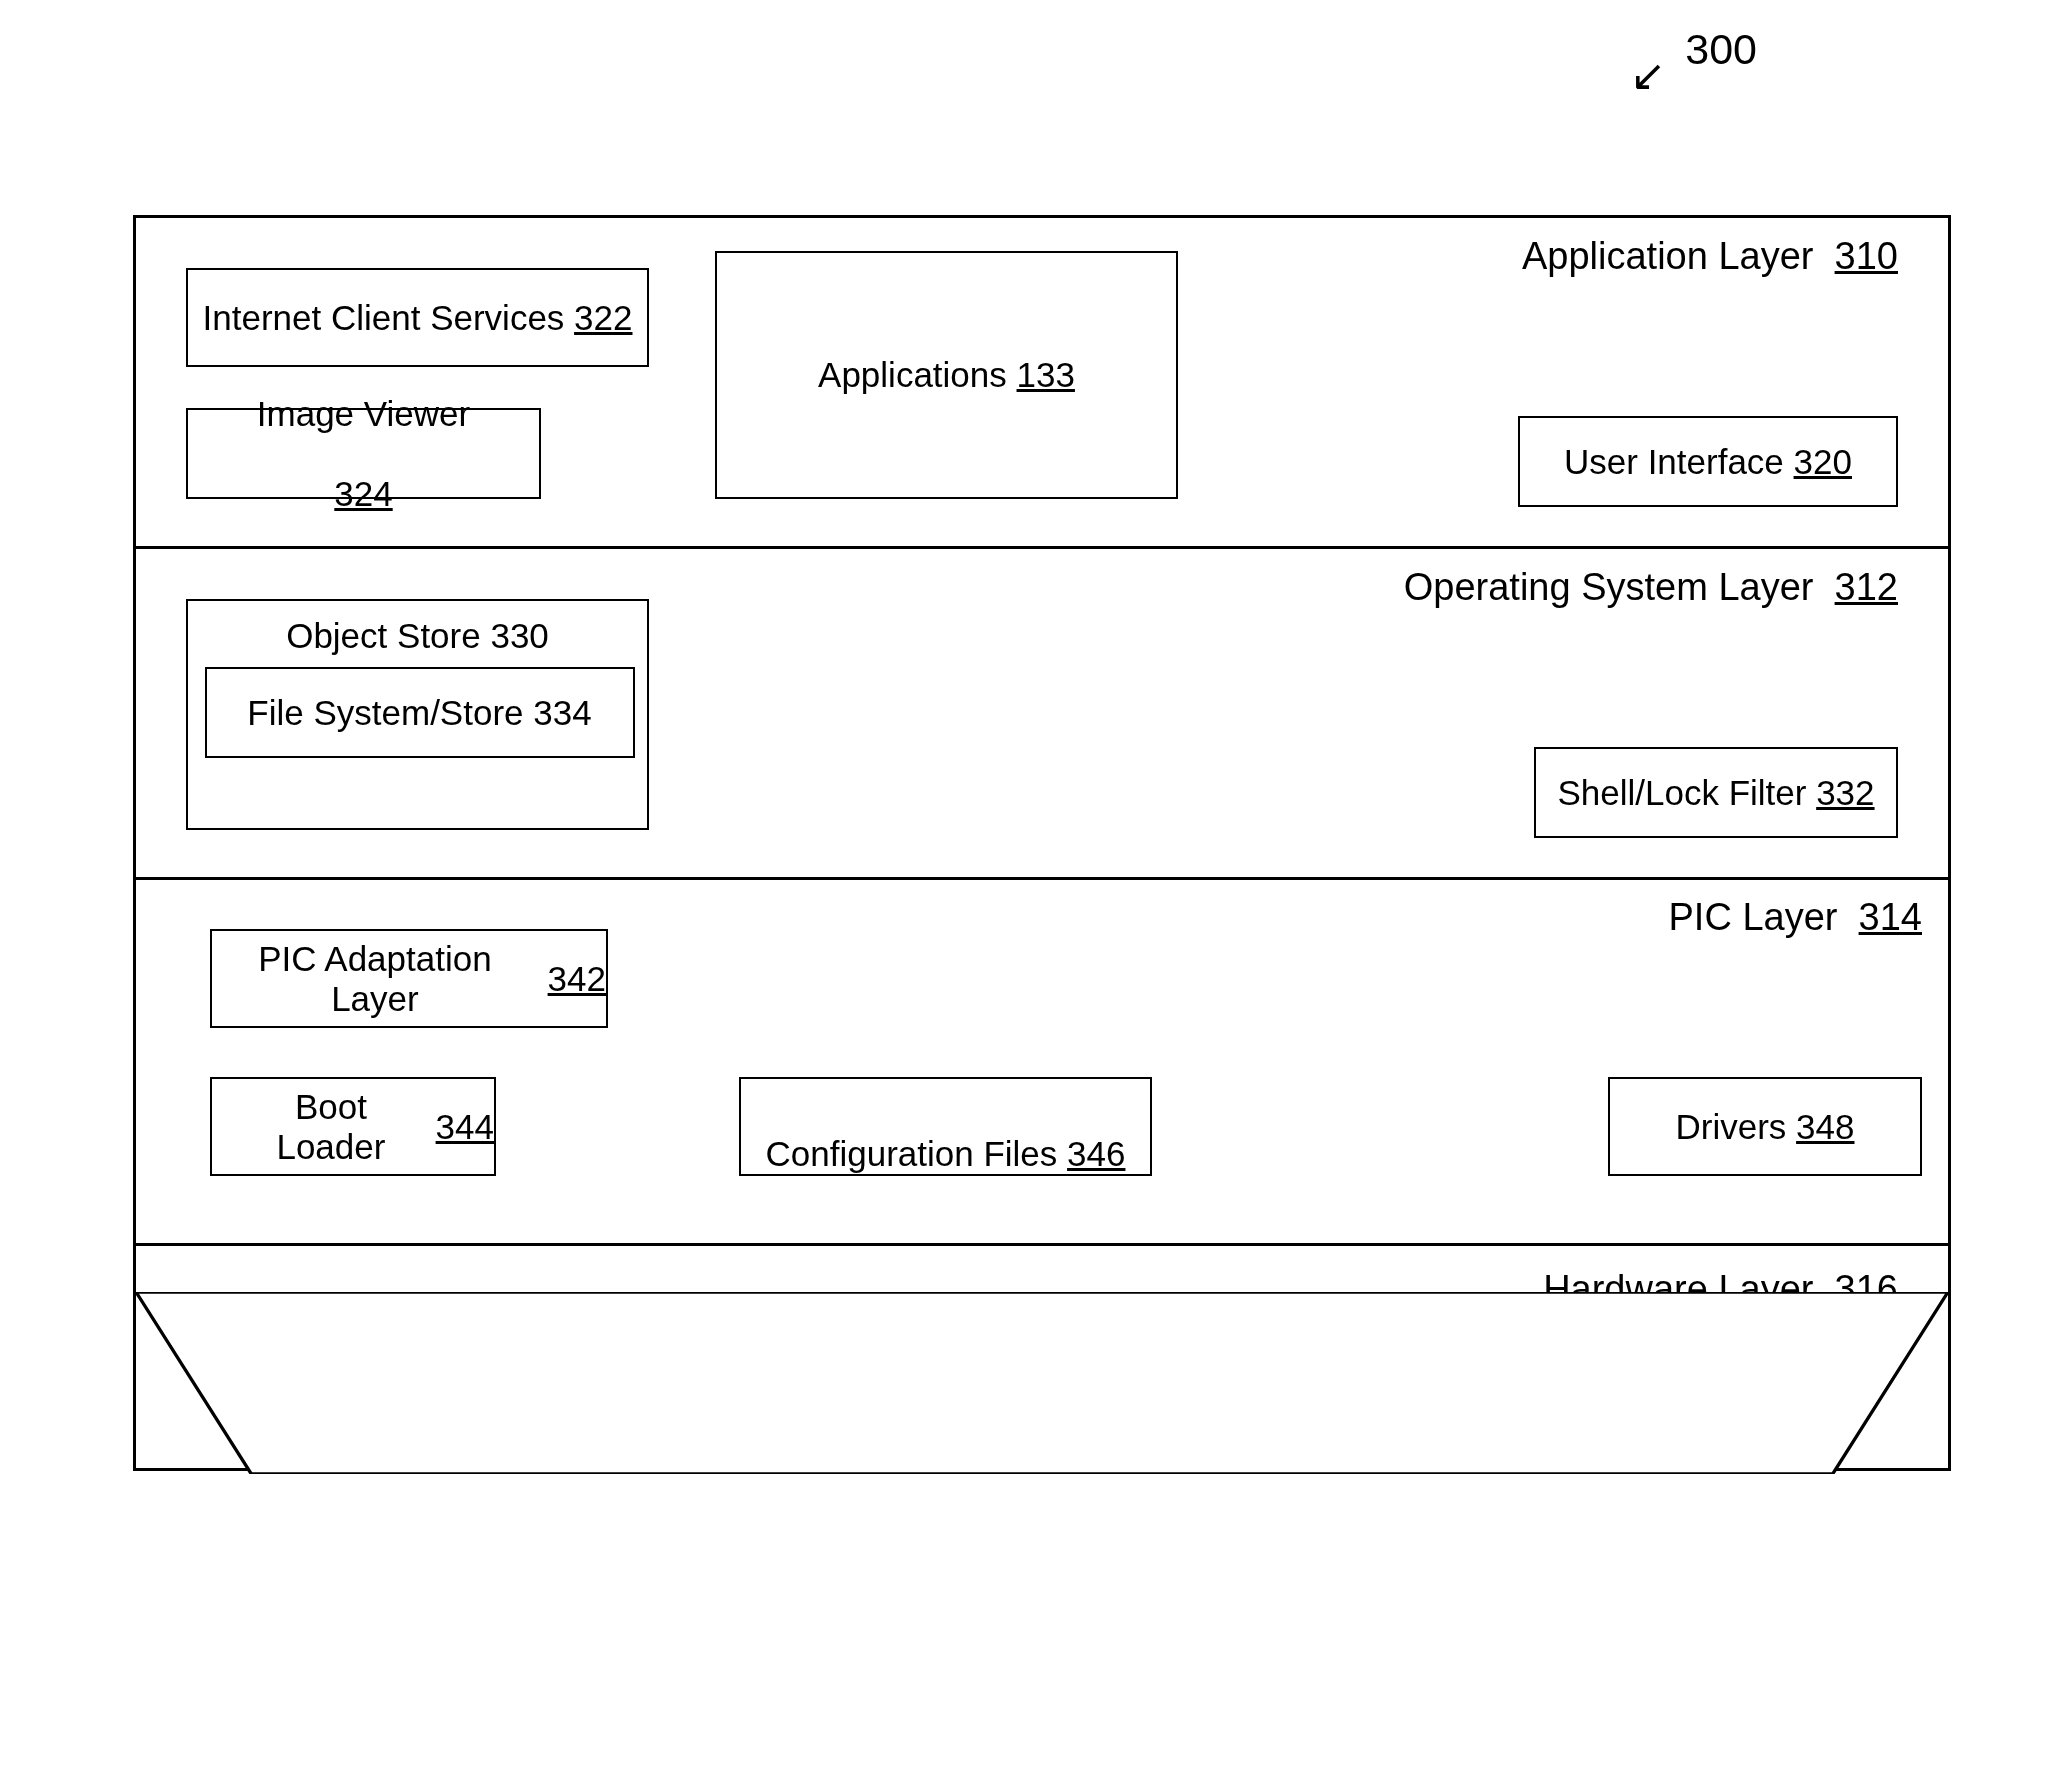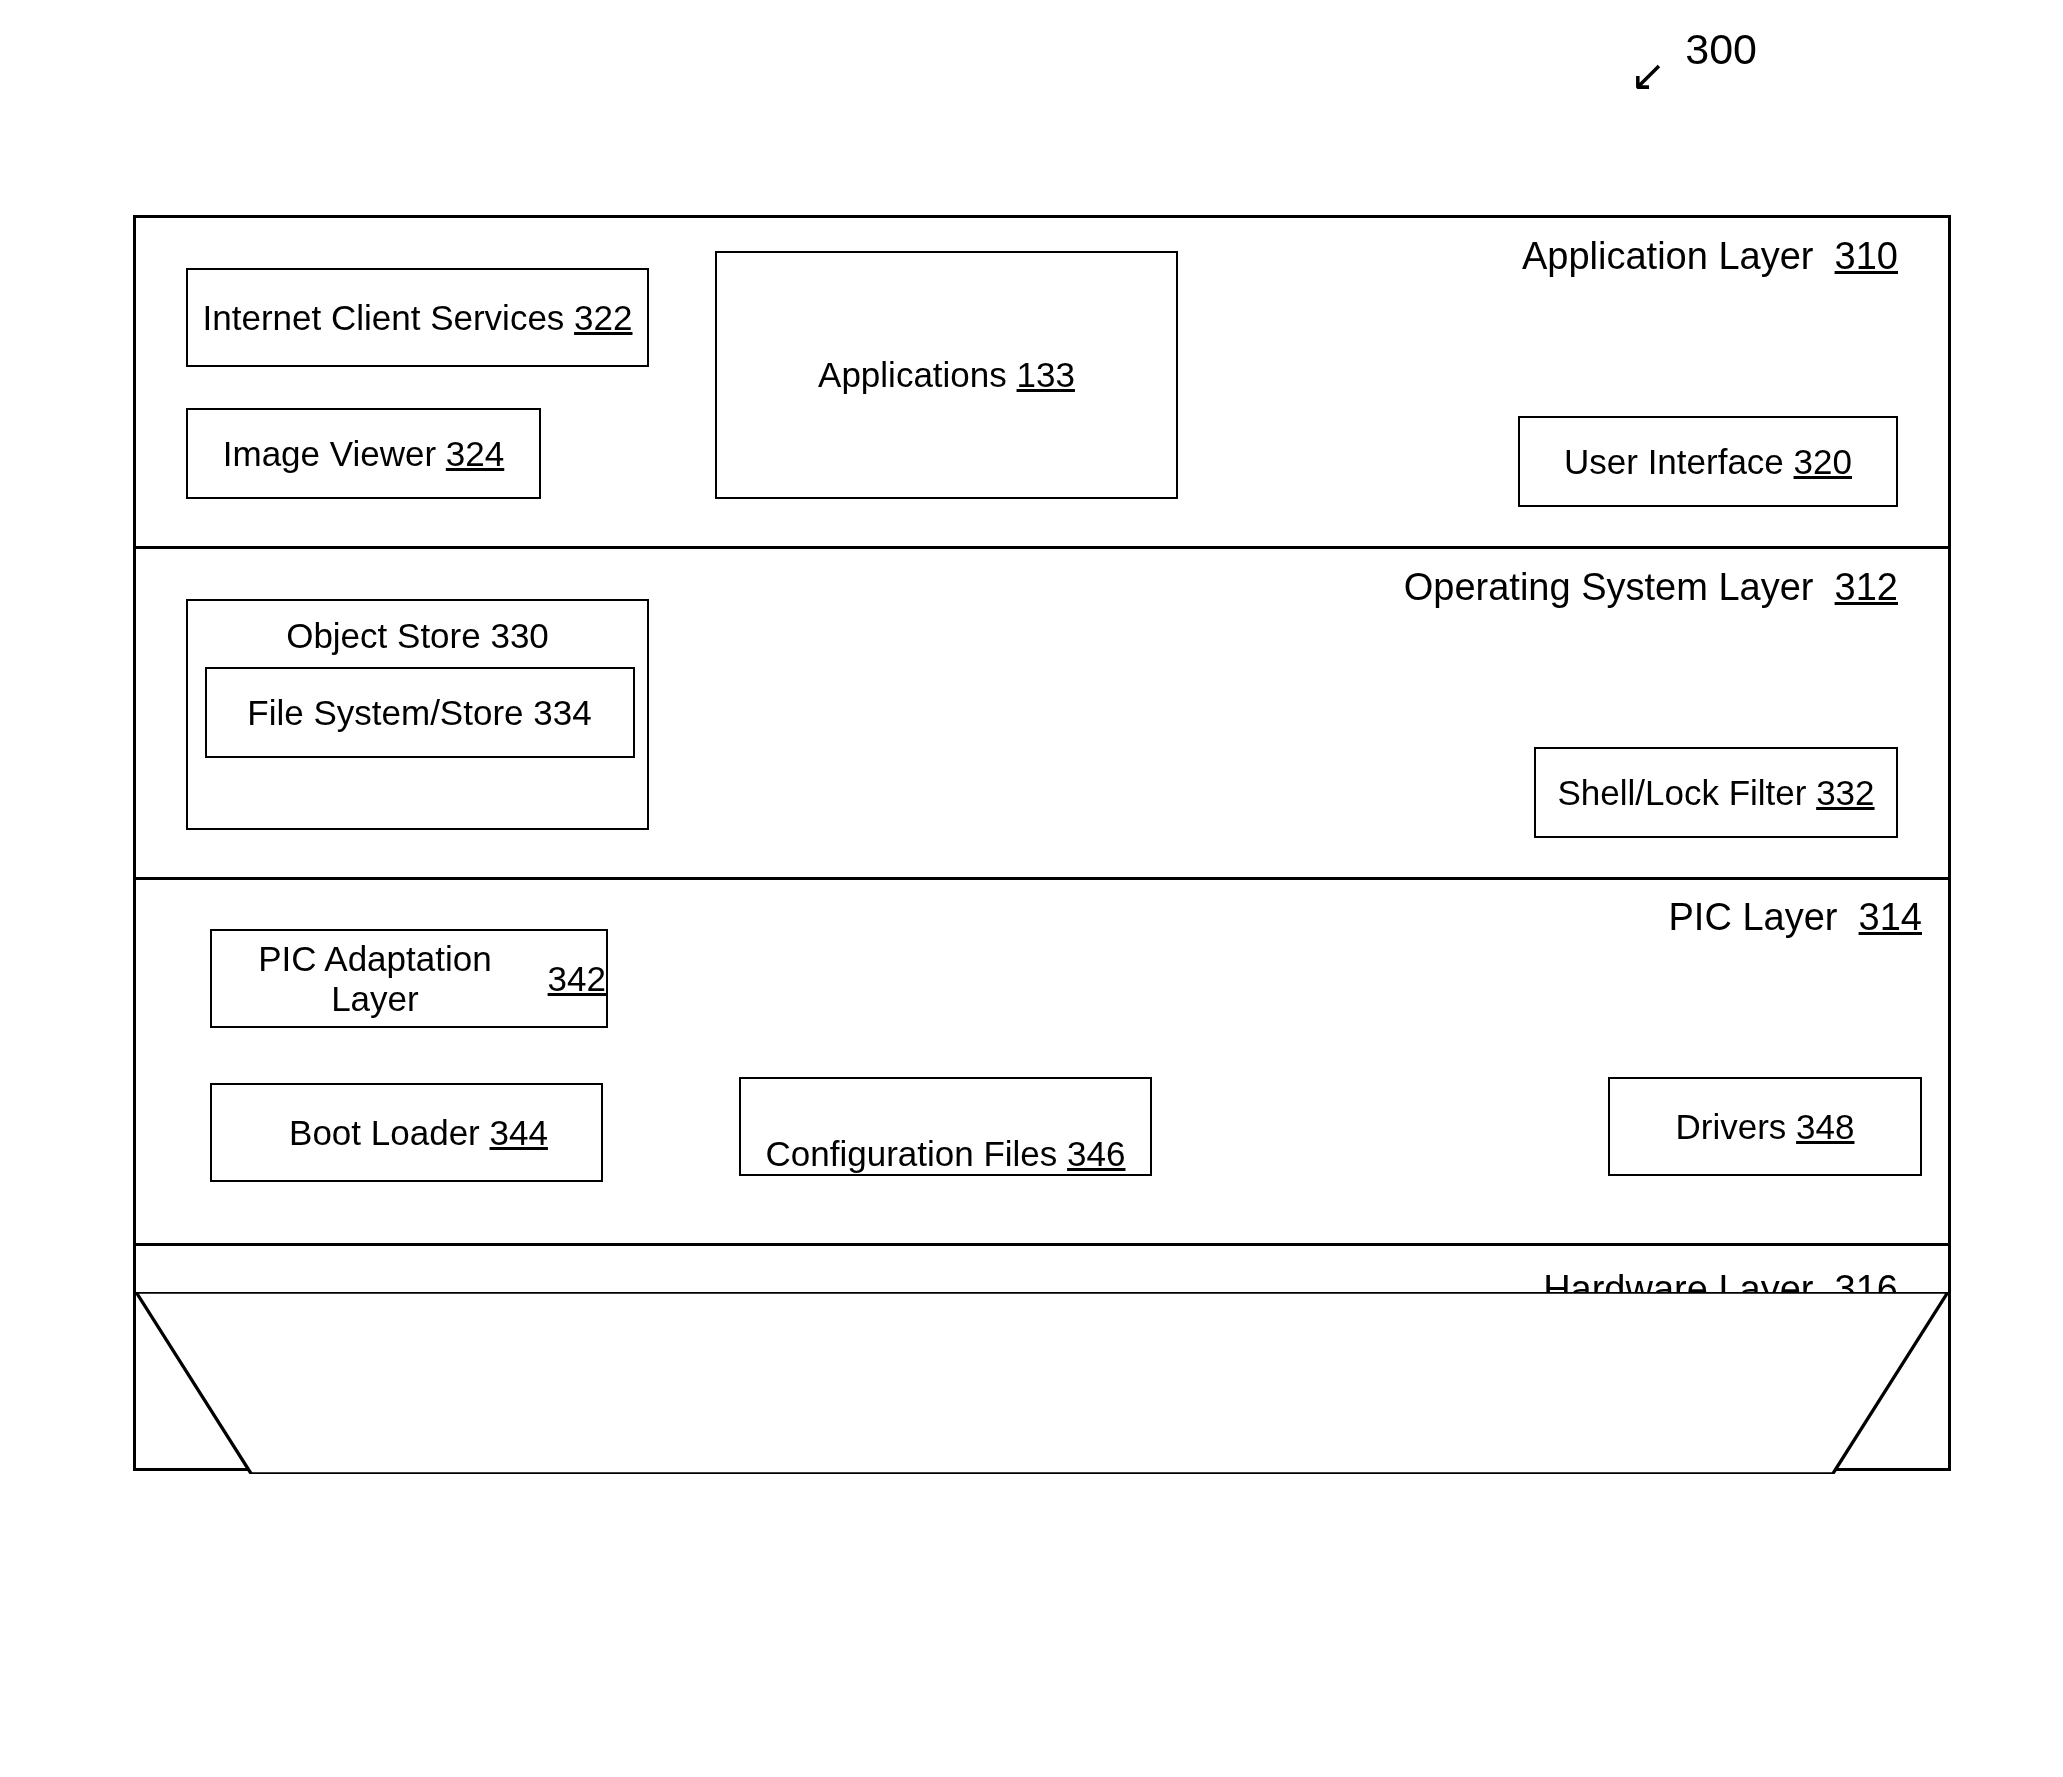--- a/index.html
+++ b/index.html
@@ -90,20 +90,21 @@
       left: 50px;
       width: 463px;
       height: 99px;
     }
 
     .image-viewer {
       top: 190px;
       left: 50px;
       width: 355px;
       height: 91px;
+      flex-direction: column;
     }
 
     .applications {
       top: 33px;
       left: 579px;
       width: 463px;
       height: 248px;
     }
 
     .user-interface {
@@ -156,23 +157,23 @@
 
     
     .pic-adaptation {
       top: 50px;
       left: 50px;
       width: 398px;
       height: 99px;
     }
 
     .boot-loader {
-      top: 204px;
-      left: 50px;
-      width: 393px;
+      top: 198px;
+      left: 50px;
+      width: 286px;
       height: 99px;
       padding-left: 24px;
     }
 
     .config-files {
       top: 198px;
       left: 579px;
       width: 413px;
       height: 99px;
       align-items: flex-end;

